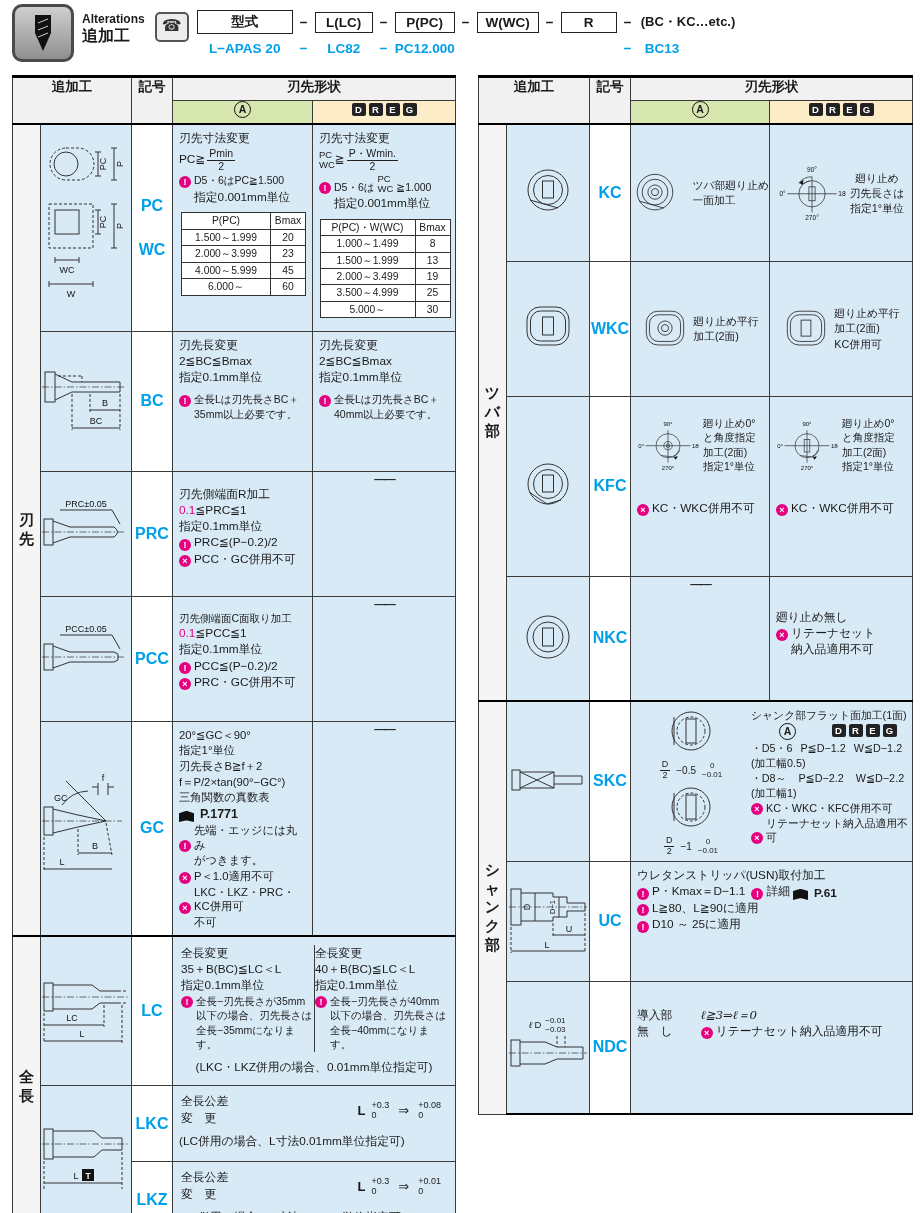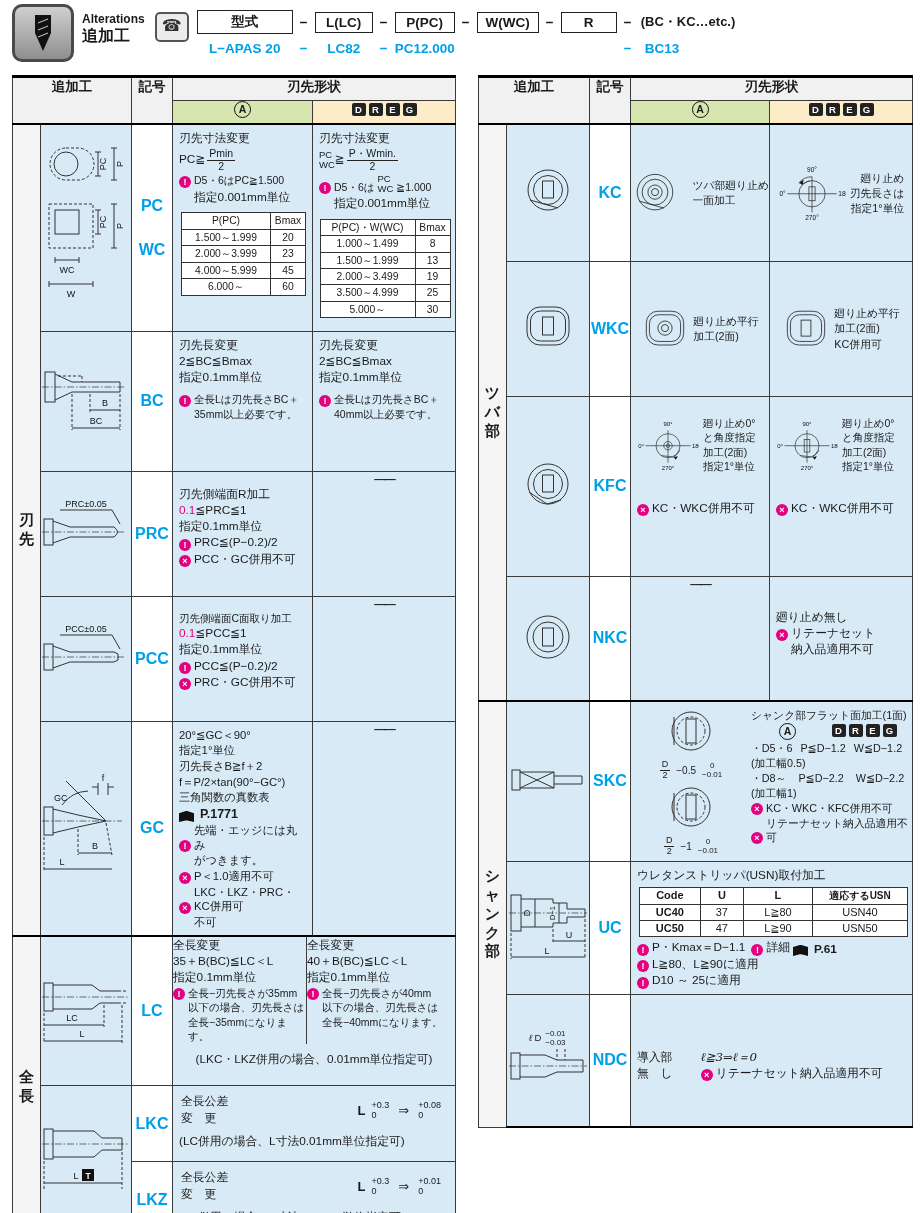--- a/index.html
+++ b/index.html
@@ -474,21 +474,21 @@
       <line class="dsh" x1="2" y1="42" x2="2" y2="72"></line>
               <line class="dsh" x1="62" y1="34" x2="62" y2="56"></line>
               <line class="dsh" x1="80" y1="34" x2="80" y2="72"></line>
       <line x1="2" y1="54" x2="62" y2="54"></line>
               <text x="30" y="50" text-anchor="middle">LC</text>
       <line x1="2" y1="70" x2="80" y2="70"></line>
               <text x="40" y="66" text-anchor="middle">L</text>
     </svg>
   </td>
   <td class="sym">LC</td>
-  <td colspan="2" style="padding:0">
+  <td colspan="2" style="padding:8px">
     <div style="display:flex">
       <div class="tc" style="flex:0 0 133px">
         <div class="ln">全長変更</div>
         <div class="ln">35＋B(BC)≦LC＜L</div>
         <div class="ln">指定0.1mm単位</div>
         <div class="ln cau">
                   <span class="cic"></span>
                   <span class="sm">全長−刃先長さが35mm</span>
                 </div>
         <div class="ln ind sm">以下の場合、刃先長さは</div>
@@ -640,21 +640,21 @@
         <line x1="30" y1="26" x2="41" y2="21"></line>
         <line x1="12" y1="38" x2="76" y2="38"></line>
                 <line x1="44" y1="16" x2="44" y2="62"></line>
         <path d="M44,16 A22,22 0 0 0 27,24"></path>
         <path class="fillb" d="M27,24 l6,-4 l-1,6 z"></path>
         <text x="44" y="10" text-anchor="middle" style="font-size:8.5px">90°</text>
         <text x="10" y="41" text-anchor="end" style="font-size:8.5px">0°</text>
         <text x="78" y="41" style="font-size:8.5px">180°</text>
         <text x="44" y="72" text-anchor="middle" style="font-size:8.5px">270°</text>
       </svg>
-      <div style="text-align:right;font-size:10.8px">
+      <div style="text-align:center;font-size:10.8px">
         <div class="ln">廻り止め</div>
         <div class="ln">刃先長さは</div>
         <div class="ln">指定1°単位</div>
       </div>
     </div>
   </td>
 </tr>
 
 <tr style="height:135px">
   <td class="dg">
@@ -897,42 +897,20 @@
       <line x1="44" y1="56" x2="76" y2="56"></line>
               <text x="60" y="53" text-anchor="middle">U</text>
       <line class="dsh" x1="2" y1="48" x2="2" y2="74"></line>
       <line x1="2" y1="72" x2="76" y2="72"></line>
               <text x="38" y="69" text-anchor="middle">L</text>
     </svg>
   </td>
   <td class="sym">UC</td>
   <td colspan="2" class="tc">
     <div class="ln">ウレタンストリッパ(USN)取付加工</div>
-    <table class="ut">
-      <tbody>
-                <tr>
-        <th style="width:52px">Code</th>
-        <th style="width:34px">U</th>
-        <th style="width:62px">L</th>
-        <th style="width:92px;font-size:10px">適応するUSN</th>
-      </tr>
-      <tr>
-        <td class="code">UC40</td>
-                  <td>37</td>
-        <td>L≧80</td>
-                  <td>USN40</td>
-      </tr>
-      <tr>
-        <td class="code">UC50</td>
-                  <td>47</td>
-        <td>L≧90</td>
-                  <td>USN50</td>
-      </tr>
-    </tbody>
-            </table>
     <div class="rowflex" style="gap:6px">
       <span class="cau">
                 <span class="cic"></span>
                 <span>P・Kmax＝D−1.1</span>
               </span>
       <span class="cau">
                 <span class="cic"></span>
                 <span>詳細</span>
                 <span class="bkic"></span>
                 <b>P.61</b>
@@ -968,21 +946,21 @@
       <line x1="48" y1="13" x2="74" y2="13"></line>
               <line x1="48" y1="25" x2="74" y2="25"></line>
               <line x1="74" y1="13" x2="74" y2="25"></line>
       <line class="cl" x1="0" y1="19" x2="78" y2="19"></line>
       <line class="dsh" x1="48" y1="2" x2="48" y2="13"></line>
               <line class="dsh" x1="56" y1="2" x2="56" y2="13"></line>
     </svg>
   </td>
   <td class="sym">NDC</td>
   <td colspan="2" class="tc">
-    <div style="display:flex;gap:28px;margin-top:49px">
+    <div style="display:flex;gap:28px;margin-top:20px">
       <div>
         <div class="ln">導入部</div>
         <div class="ln">無　し</div>
       </div>
       <div>
         <div class="ln it">ℓ≧3⇒ℓ＝0</div>
         <div class="ln pro">
                   <span class="pic"></span>
                   <span>リテーナセット納入品適用不可</span>
                 </div>

